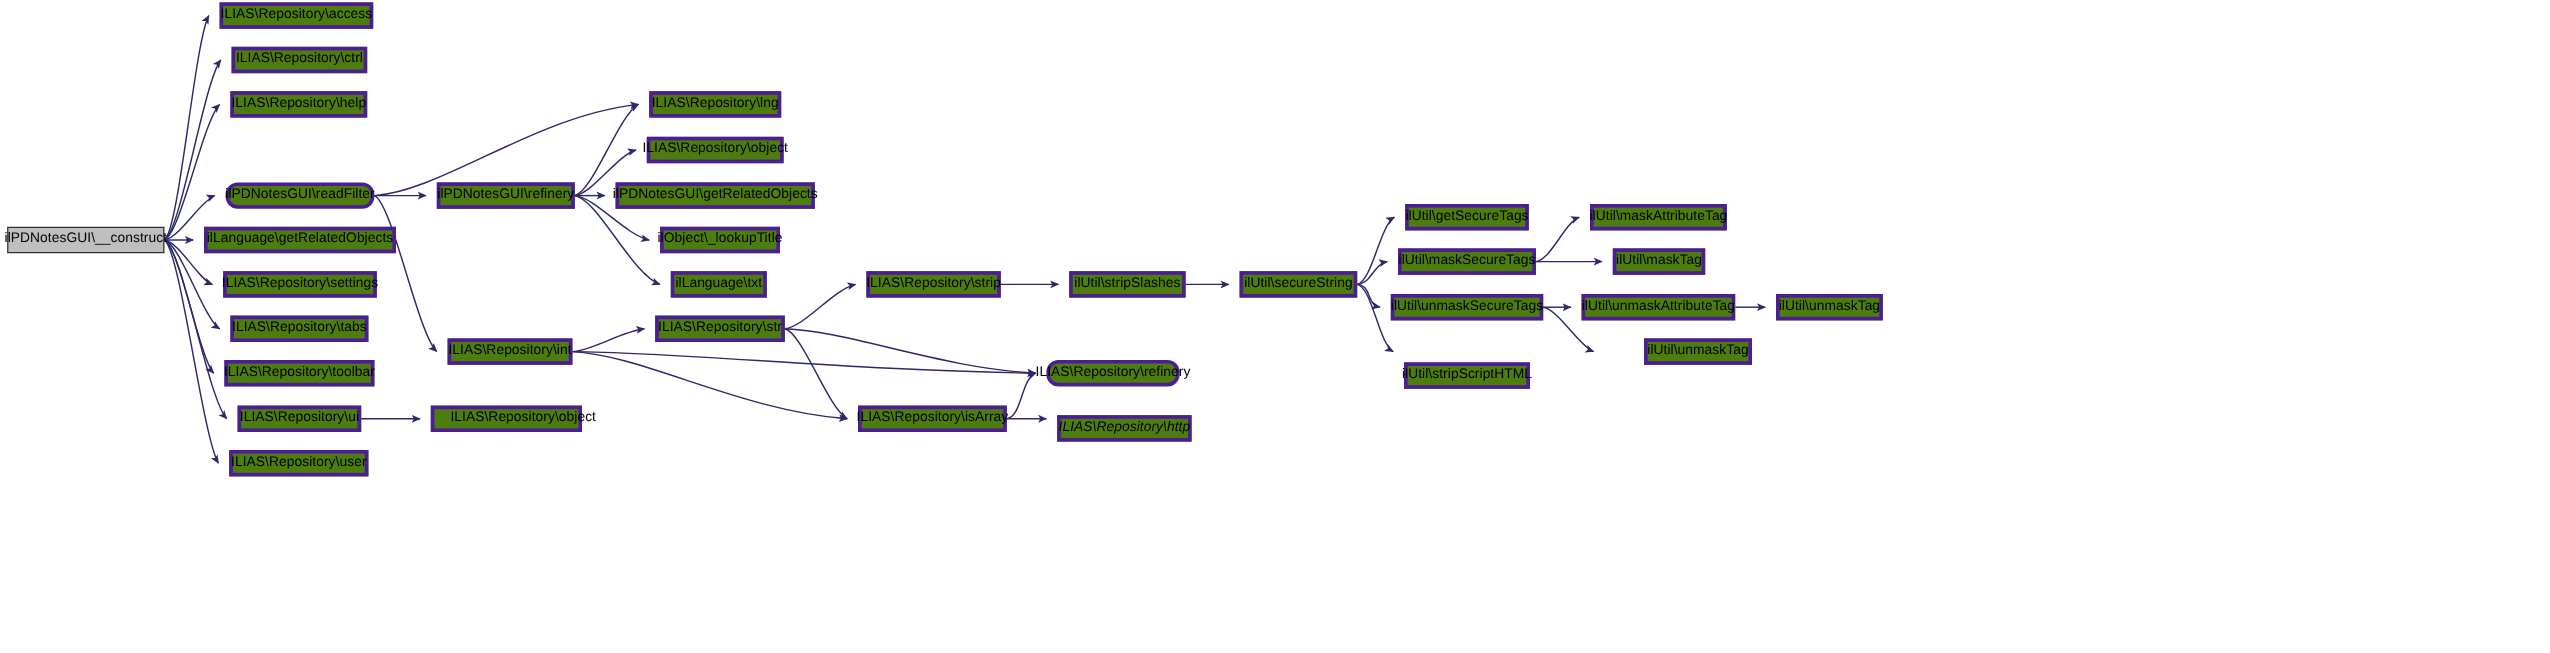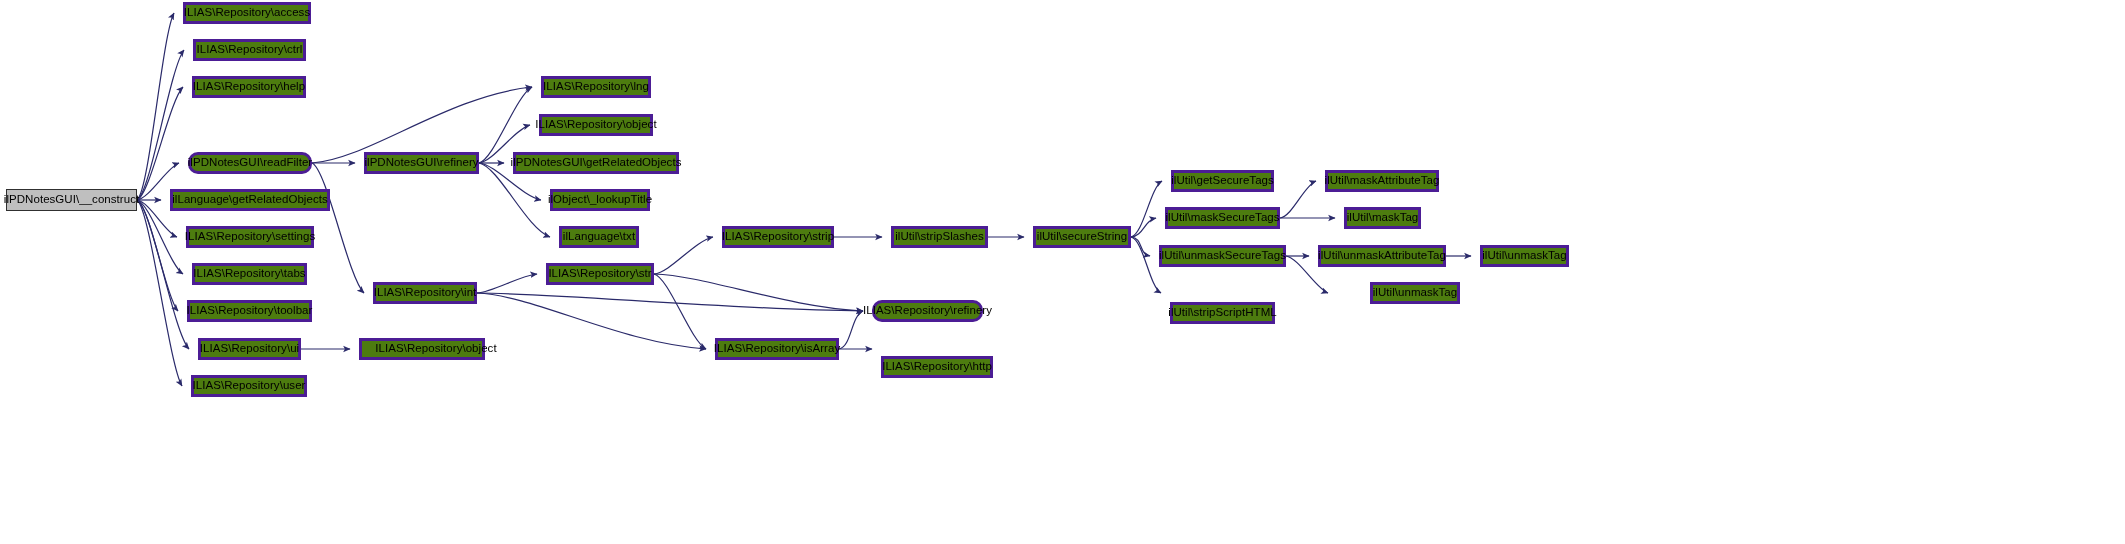--- a/index.html
+++ b/index.html
@@ -163,21 +163,21 @@
       </div>
       <div class="node" style="left: 722px; top: 226px; width: 112px;">
         <span class="node-label">ILIAS\Repository\strip</span>
       </div>
       <div class="node" style="left: 872px; top: 300px; width: 111px; border-radius: 10px;">
         <span class="node-label">ILIAS\Repository\refinery</span>
       </div>
       <div class="node" style="left: 715px; top: 338px; width: 124px;">
         <span class="node-label">ILIAS\Repository\isArray</span>
       </div>
-      <div class="node" style="left: 881px; top: 356px; width: 112px;">
+      <div class="node" style="left: 881px; top: 346px; width: 112px; font-style: italic;">
         <span class="node-label">ILIAS\Repository\http</span>
       </div>
       <div class="node" style="left: 891px; top: 226px; width: 97px;">
         <span class="node-label">ilUtil\stripSlashes</span>
       </div>
       <div class="node" style="left: 1033px; top: 226px; width: 98px;">
         <span class="node-label">ilUtil\secureString</span>
       </div>
       <div class="node" style="left: 1171px; top: 170px; width: 103px;">
         <span class="node-label">ilUtil\getSecureTags</span>

